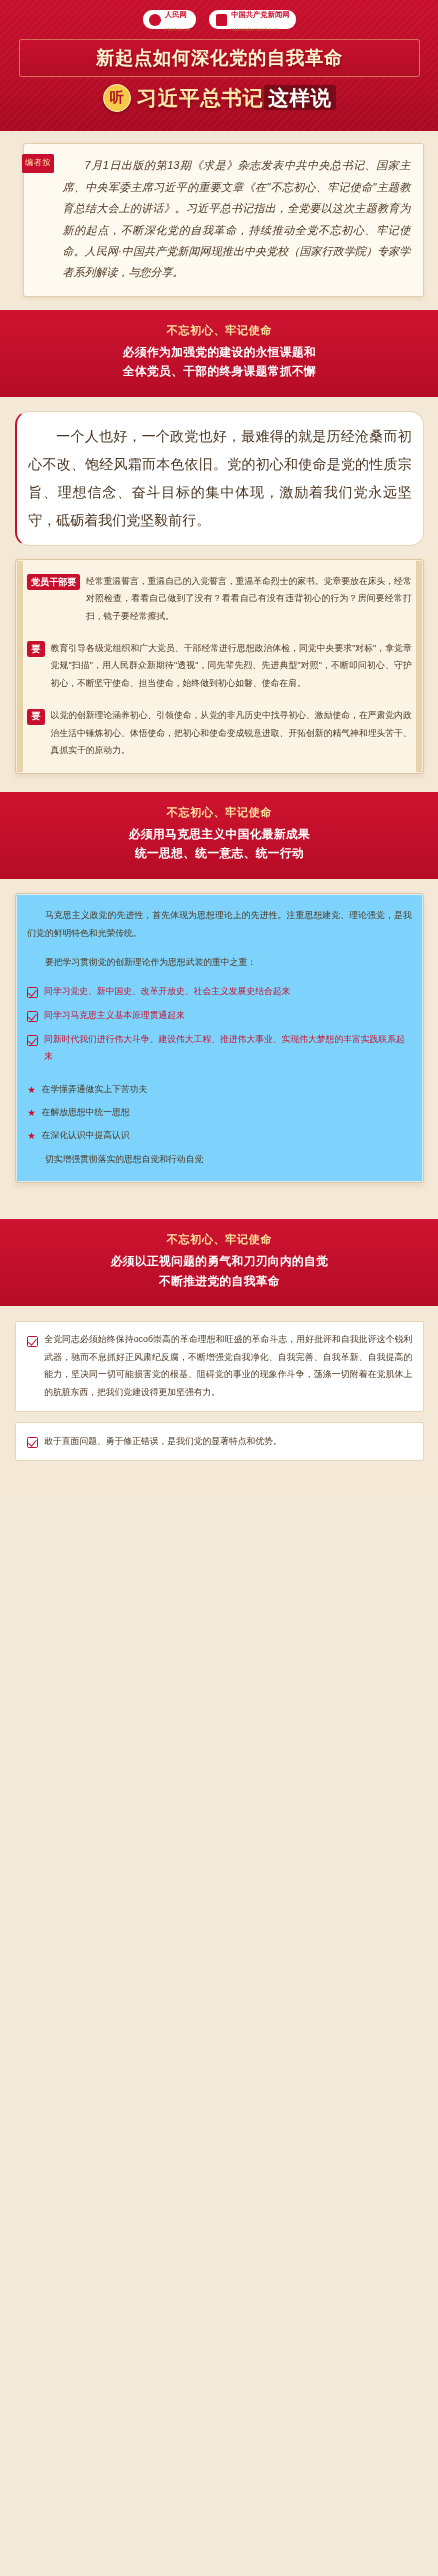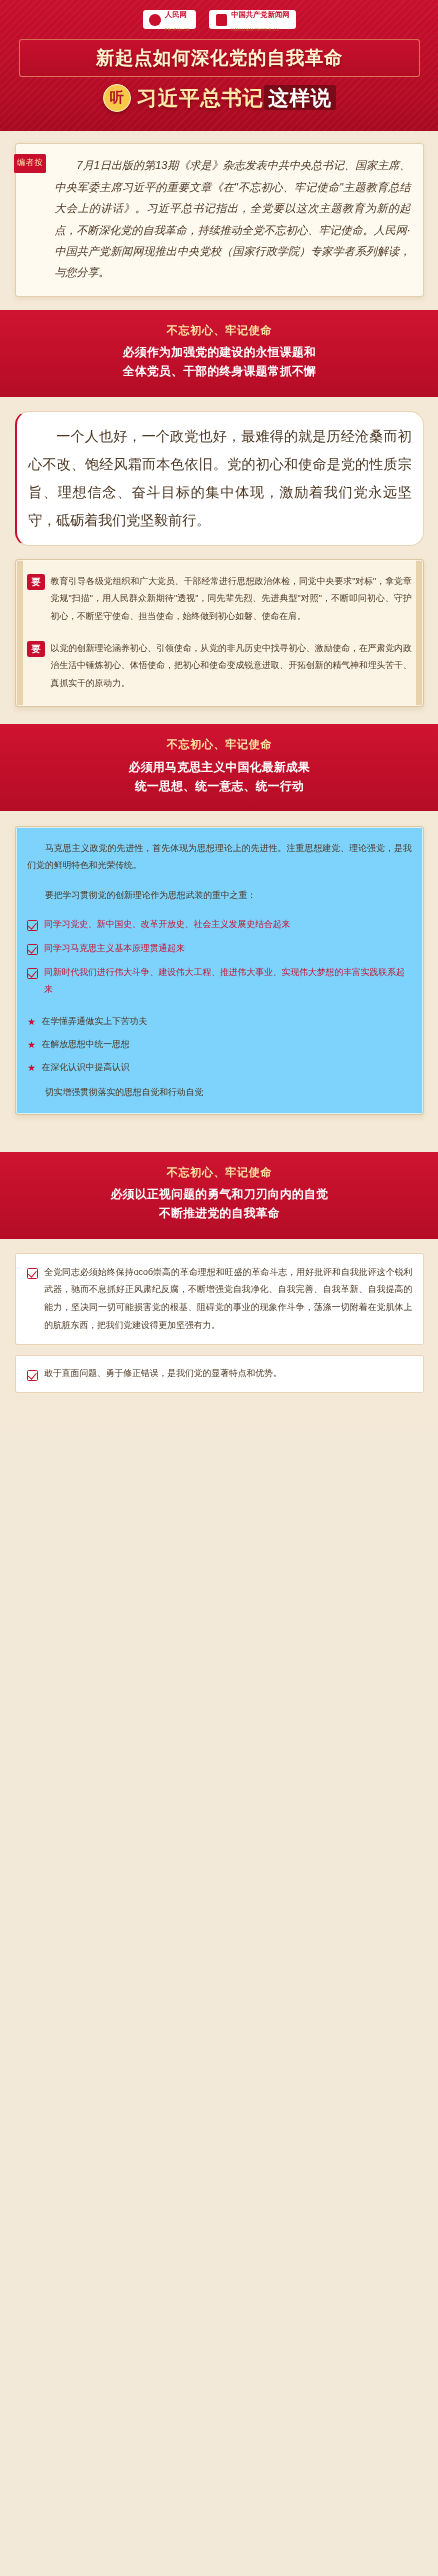--- a/index.html
+++ b/index.html
@@ -37,21 +37,21 @@
   }
   .logos {
     display: flex;
     align-items: center;
     justify-content: center;
     gap: 13px;
     margin-bottom: 10.2px;
   }
   .logo-box {
     background: #fff;
-    border-radius: 3px;
+    border-radius: 9px;
     padding: 2.9px 6.6px;
     display: flex;
     align-items: center;
     gap: 3.7px;
     height: 19px;
   }
   .logo-mark {
     width: 11.7px; height: 11.7px;
     border-radius: 50%;
     background: #c8102e;
@@ -119,21 +119,21 @@
   .title-line2 .hl {
     color: #fff;
     background: #7a0b18;
     padding: 0.7px 4.4px;
     border-radius: 2.2px;
   }
 
   
   .intro-wrap {
     background: #f4e9d6;
-    padding: 0 0 13px 0;
+    padding: 0 0 13px 8px;
     position: relative;
   }
   .intro-card {
     margin: 0 14.6px;
     background: #fffaf0;
     border: 0.7px solid #e3cfae;
     border-radius: 2.9px;
     padding: 11.7px 13px 11.7px 39px;
     position: relative;
     box-shadow: 0 1.5px 4.4px rgba(150,110,60,0.12);
@@ -379,20 +379,24 @@
     <div class="b-sub">不忘初心、牢记使命</div>
     <div class="b-main">
       必须作为加强党的建设的永恒课题和<br>全体党员、干部的终身课题常抓不懈
     </div>
   </div>
 
   <div class="content">
     <div class="lead-card">一个人也好，一个政党也好，最难得的就是历经沧桑而初心不改、饱经风霜而本色依旧。党的初心和使命是党的性质宗旨、理想信念、奋斗目标的集中体现，激励着我们党永远坚守，砥砺着我们党坚毅前行。</div>
     <div class="paper scroll">
       <div class="para">
+        <span class="marker">党员干部要</span>
+        <span class="para-text">经常重温誓言，重温自己的入党誓言，重温革命烈士的家书。党章要放在床头，经常对照检查，看看自己做到了没有？看看自己有没有违背初心的行为？房间要经常打扫，镜子要经常擦拭。</span>
+      </div>
+      <div class="para">
         <span class="marker">要</span>
         <span class="para-text">教育引导各级党组织和广大党员、干部经常进行思想政治体检，同党中央要求"对标"，拿党章党规"扫描"，用人民群众新期待"透视"，同先辈先烈、先进典型"对照"，不断叩问初心、守护初心，不断坚守使命、担当使命，始终做到初心如磐、使命在肩。</span>
       </div>
       <div class="para">
         <span class="marker">要</span>
         <span class="para-text">以党的创新理论涵养初心、引领使命，从党的非凡历史中找寻初心、激励使命，在严肃党内政治生活中锤炼初心、体悟使命，把初心和使命变成锐意进取、开拓创新的精气神和埋头苦干、真抓实干的原动力。</span>
       </div>
     </div>
   </div>
 

